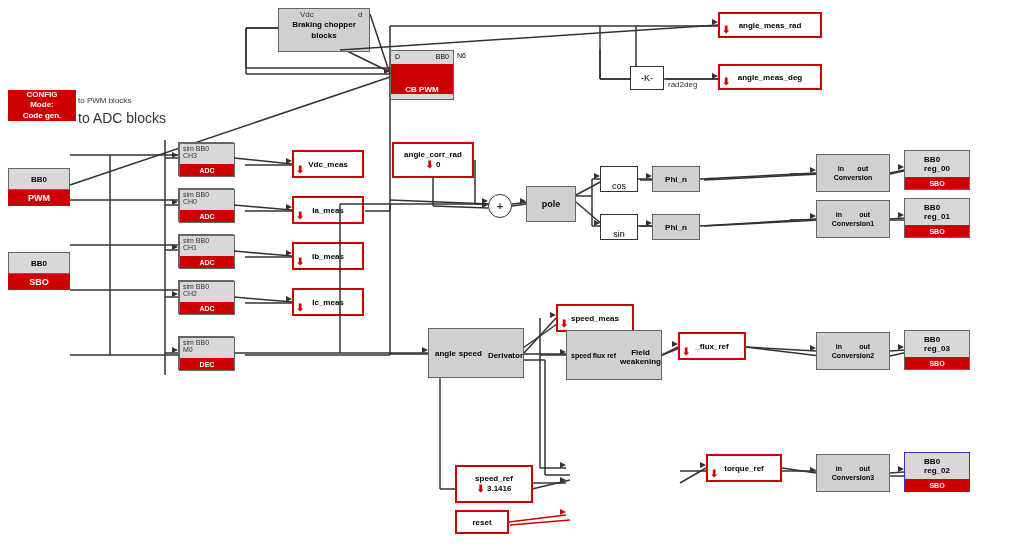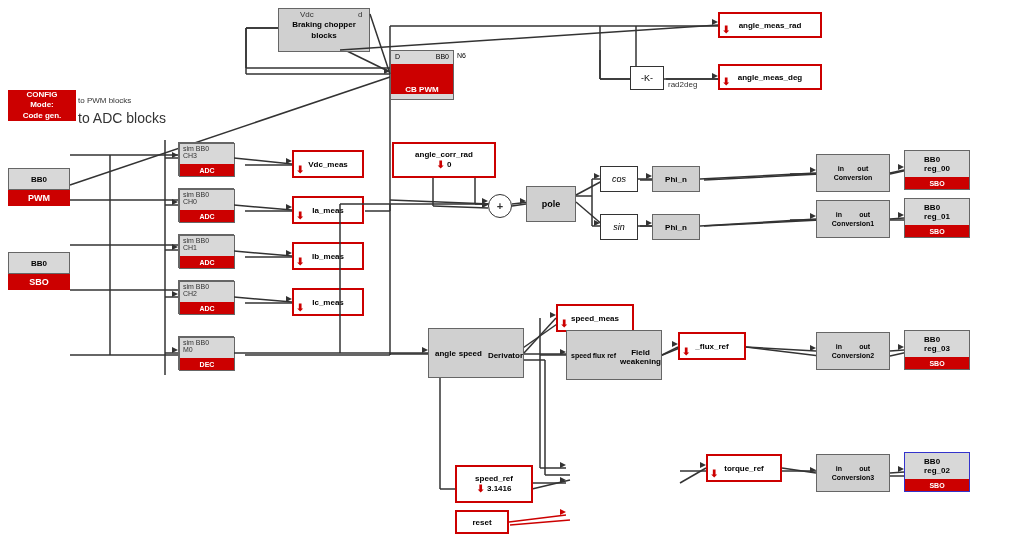--- a/index.html
+++ b/index.html
@@ -110,24 +110,23 @@
       display: flex;
       align-items: center;
       justify-content: center;
       font-size: 9px;
     }
     .func-block {
       position: absolute;
       background: white;
       border: 1px solid #333;
       display: flex;
-      align-items: center;
+      align-items: flex-end;
       justify-content: center;
       font-size: 9px;
-      font-style: italic;
     }
     .down-arrow {
       color: #cc0000;
       font-size: 10px;
     }
   </style>
 </head>
 <body>
 
 <div class="canvas">
@@ -329,21 +328,21 @@
 <div class="block block-red-outline" style="left:292px;top:242px;width:72px;height:28px;font-size:8px;">
   <span class="down-arrow" style="position:absolute;bottom:1px;left:2px;">⬇</span>
   <span>Ib_meas</span>
 </div>
 
 <div class="block block-red-outline" style="left:292px;top:288px;width:72px;height:28px;font-size:8px;">
   <span class="down-arrow" style="position:absolute;bottom:1px;left:2px;">⬇</span>
   <span>Ic_meas</span>
 </div>
 
-<div class="block block-red-outline" style="left:392px;top:142px;width:104px;height:36px;font-size:8px;flex-direction:column;">
+<div class="block block-red-outline" style="left:392px;top:142px;width:82px;height:36px;font-size:8px;flex-direction:column;">
   <div style="font-size:8px;">angle_corr_rad</div>
   <div style="display:flex;align-items:center;gap:2px;">
     <span class="down-arrow">⬇</span>
     <span>0</span>
   </div>
 </div>
 
 <div class="sum-circle" style="left:488px;top:194px;width:24px;height:24px;">+</div>
 
 <div class="block block-gray" style="left:526px;top:186px;width:50px;height:36px;font-size:9px;">

